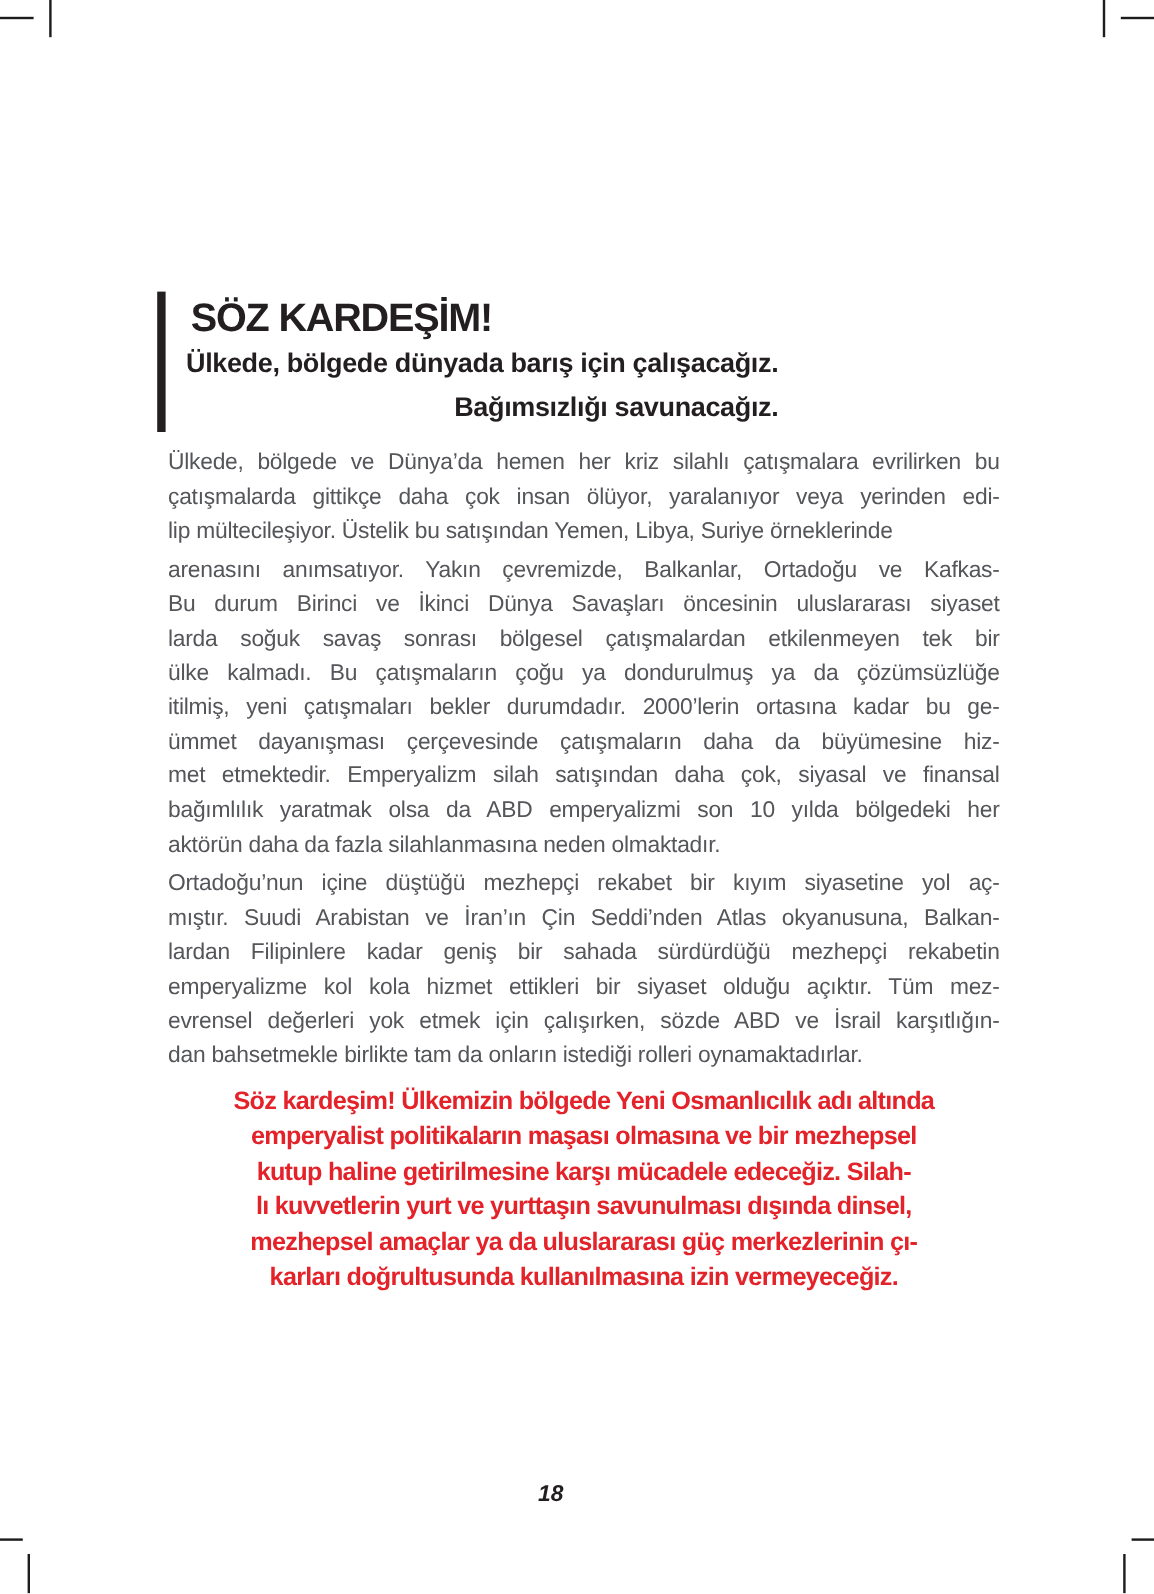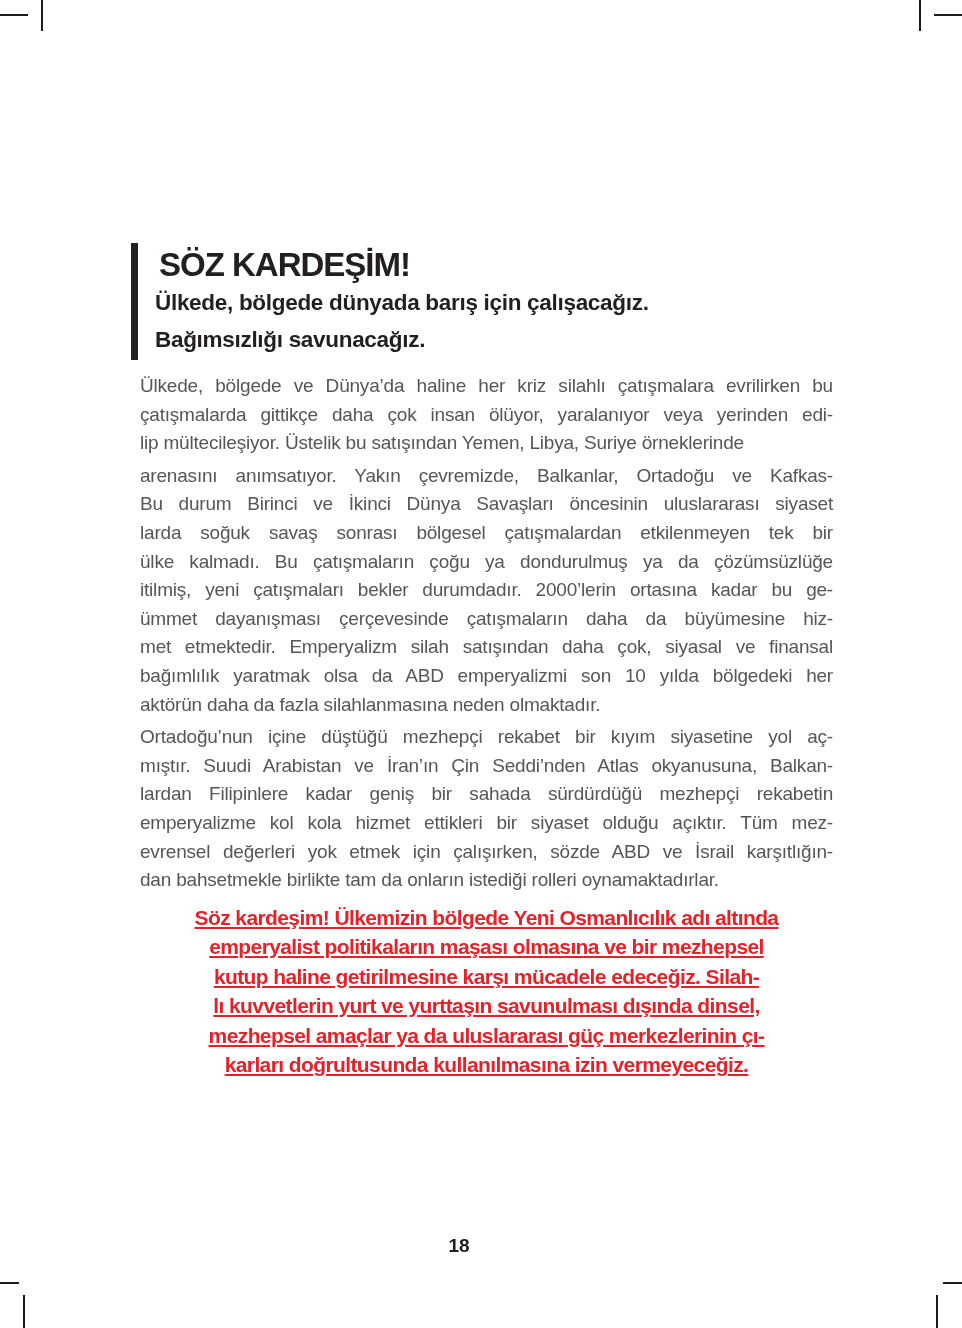--- a/index.html
+++ b/index.html
@@ -41,21 +41,21 @@
     white-space: nowrap;
   }
   .doc-subtitle {
     position: absolute;
     left: 155px; top: 284px;
     font-size: 22.5px;
     font-weight: bold;
     letter-spacing: -0.3px;
     color: #231f20;
   }
-  .doc-subtitle .line { line-height: 37px; white-space: nowrap; }
+  .doc-subtitle .line { line-height: 37px; white-space: nowrap; text-align: right; }
 
   
   .body-col {
     position: absolute;
     left: 140px; top: 372px;
     width: 693px;
     color: #55565a;
     font-size: 19px;
     letter-spacing: -0.2px;
   }
@@ -73,29 +73,29 @@
     margin: 8px 0 0 0;
     color: #e32229;
     font-weight: bold;
     font-size: 21px;
     letter-spacing: -0.6px;
   }
   .red-para .line {
     line-height: 29.5px;
     text-align: left;
     text-align-last: center;
-    text-decoration: underline;
   }
 
   
   .footer {
     position: absolute;
     left: 0; top: 1235px;
     width: 918px;
     text-align: center;
+    font-style: italic;
   }
   .page-number {
     font-size: 19px;
     font-weight: bold;
     color: #231f20;
   }
 </style>
 </head>
 <body>
 
@@ -112,21 +112,21 @@
 
   <div class="title-bar"></div>
   <h1 class="doc-title">SÖZ KARDEŞİM!</h1>
   <div class="doc-subtitle">
       <div class="line">Ülkede, bölgede dünyada barış için çalışacağız.</div>
       <div class="line">Bağımsızlığı savunacağız.</div>
     </div>
 
   <div class="body-col">
     <div class="para">
-        <div class="line">Ülkede, bölgede ve Dünya’da haline her kriz silahlı çatışmalara evrilirken bu</div>
+        <div class="line">Ülkede, bölgede ve Dünya’da hemen her kriz silahlı çatışmalara evrilirken bu</div>
         <div class="line">çatışmalarda gittikçe daha çok insan ölüyor, yaralanıyor veya yerinden edi-</div>
         <div class="line">lip mültecileşiyor. Üstelik bu satışından Yemen, Libya, Suriye örneklerinde</div>
       </div>
     <div class="para">
         <div class="line">arenasını anımsatıyor. Yakın çevremizde, Balkanlar, Ortadoğu ve Kafkas-</div>
         <div class="line">Bu durum Birinci ve İkinci Dünya Savaşları öncesinin uluslararası siyaset</div>
         <div class="line">larda soğuk savaş sonrası bölgesel çatışmalardan etkilenmeyen tek bir</div>
         <div class="line">ülke kalmadı. Bu çatışmaların çoğu ya dondurulmuş ya da çözümsüzlüğe</div>
         <div class="line">itilmiş, yeni çatışmaları bekler durumdadır. 2000’lerin ortasına kadar bu ge-</div>
         <div class="line">ümmet dayanışması çerçevesinde çatışmaların daha da büyümesine hiz-</div>

